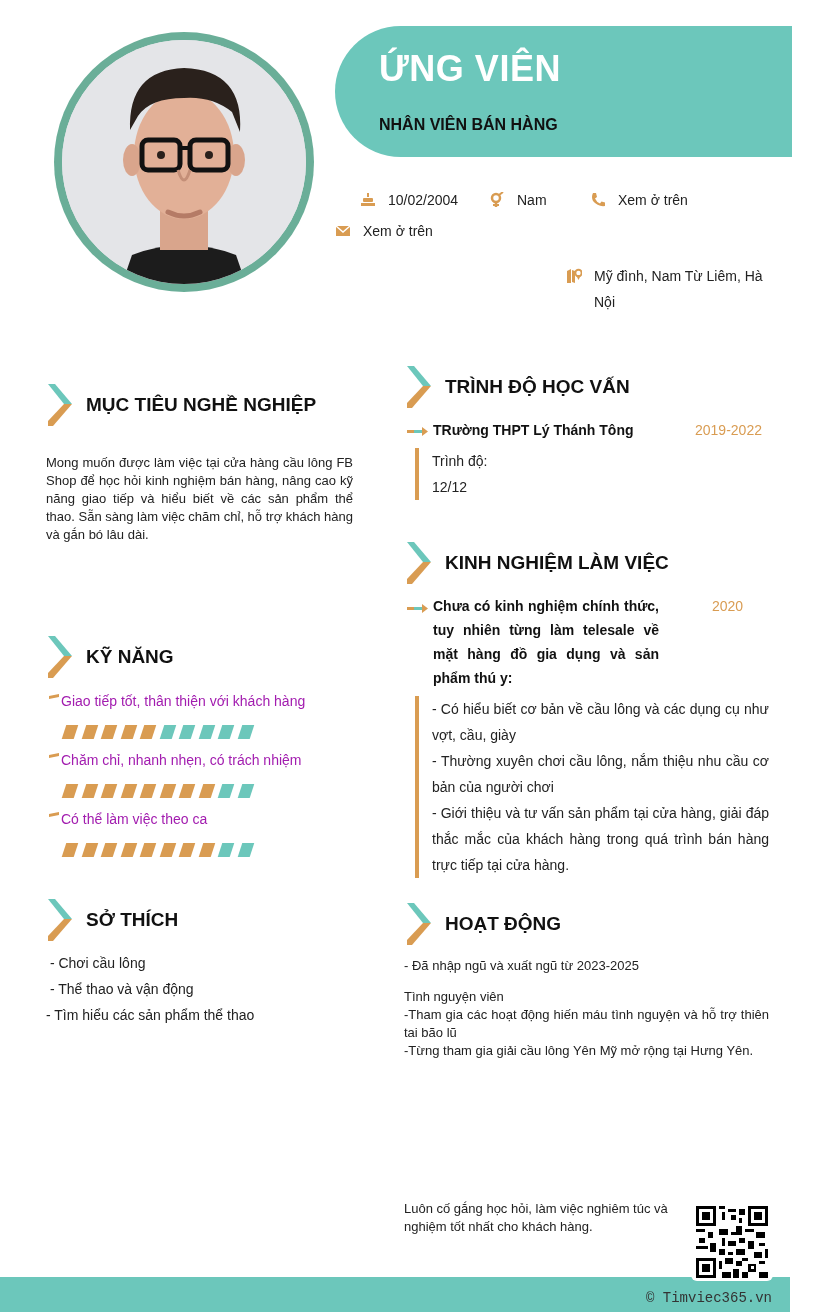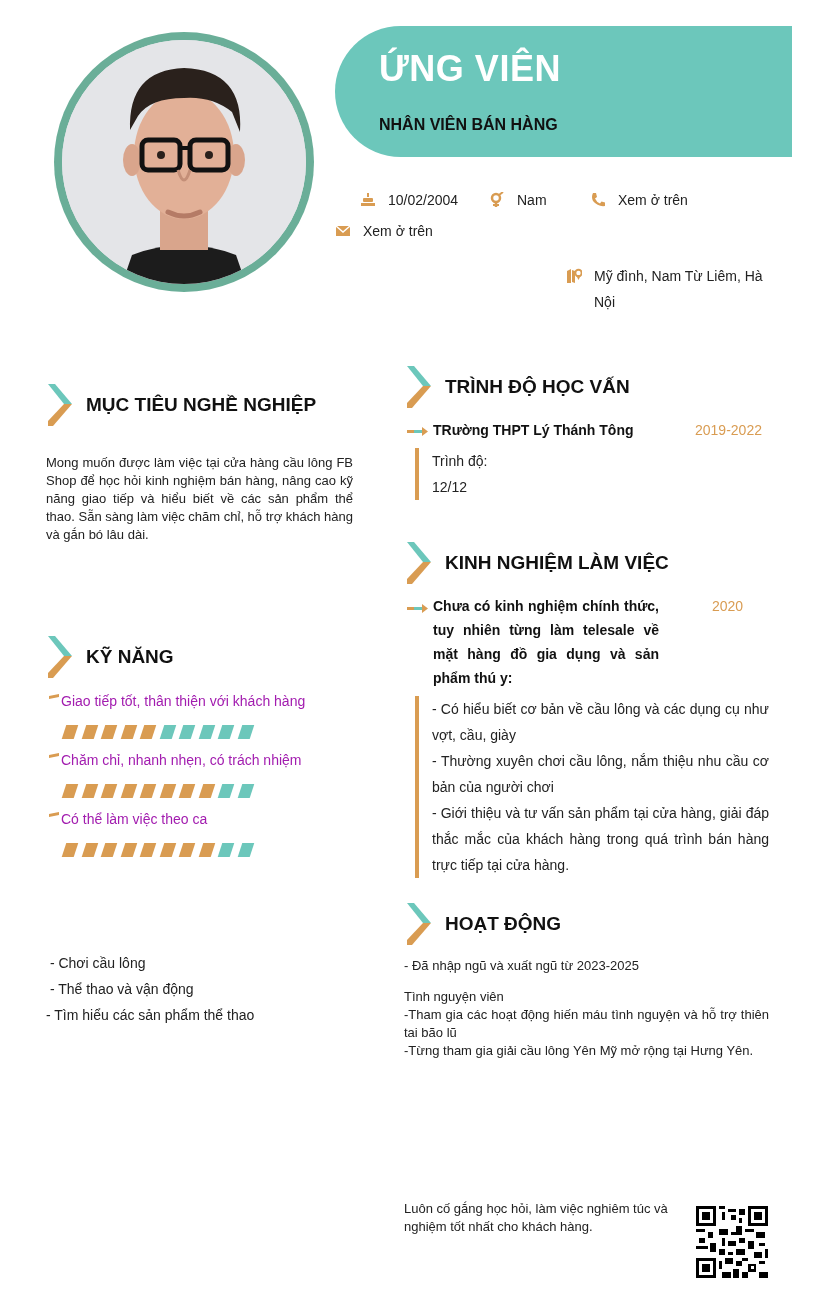--- a/index.html
+++ b/index.html
@@ -211,20 +211,29 @@
         <span class="seg on"></span>
         <span class="seg on"></span>
       <span class="seg on"></span>
         <span class="seg on"></span>
         <span class="seg on"></span>
         <span class="seg off"></span>
         <span class="seg off"></span>
     </div>
   </div>
 
+  <div class="sec-head" style="left:46px; top:899px;">
+    <span class="chev">
+      <svg viewBox="0 0 26 42">
+          <path d="M2 0 L9 0 L26 20 L18 20 Z" fill="#6cc7bb"></path>
+          <path d="M18 20 L26 20 L7 42 L2 42 L2 37 Z" fill="#d99c52"></path>
+        </svg>
+    </span>
+    <span class="sec-title">SỞ THÍCH</span>
+  </div>
   <div class="list-item" style="left:46px; top:955px; white-space:pre;"> - Chơi cầu lông</div>
   <div class="list-item" style="left:46px; top:981px; white-space:pre;"> - Thể thao và vận động</div>
   <div class="list-item" style="left:46px; top:1007px; white-space:pre;">- Tìm hiểu các sản phẩm thể thao</div>
 
   <div class="sec-head" style="left:405px; top:366px;">
     <span class="chev">
       <svg viewBox="0 0 26 42">
           <path d="M2 0 L9 0 L26 20 L18 20 Z" fill="#6cc7bb"></path>
           <path d="M18 20 L26 20 L7 42 L2 42 L2 37 Z" fill="#d99c52"></path>
         </svg>
@@ -337,14 +346,17 @@
           <rect x="19" y="21" width="1" height="1" fill="#fff"></rect>
         <rect x="22" y="19" width="2" height="1"></rect>
           <rect x="9" y="23" width="3" height="2"></rect>
           <rect x="13" y="22" width="2" height="3"></rect>
           <rect x="16" y="23" width="2" height="2"></rect>
           <rect x="22" y="23" width="3" height="2"></rect>
       </g>
     </svg>
   </div>
 
+  <div class="footer">
+    <div class="footer-text">© Timviec365.vn</div>
+  </div>
 
 </div>
 
 </body></html>

